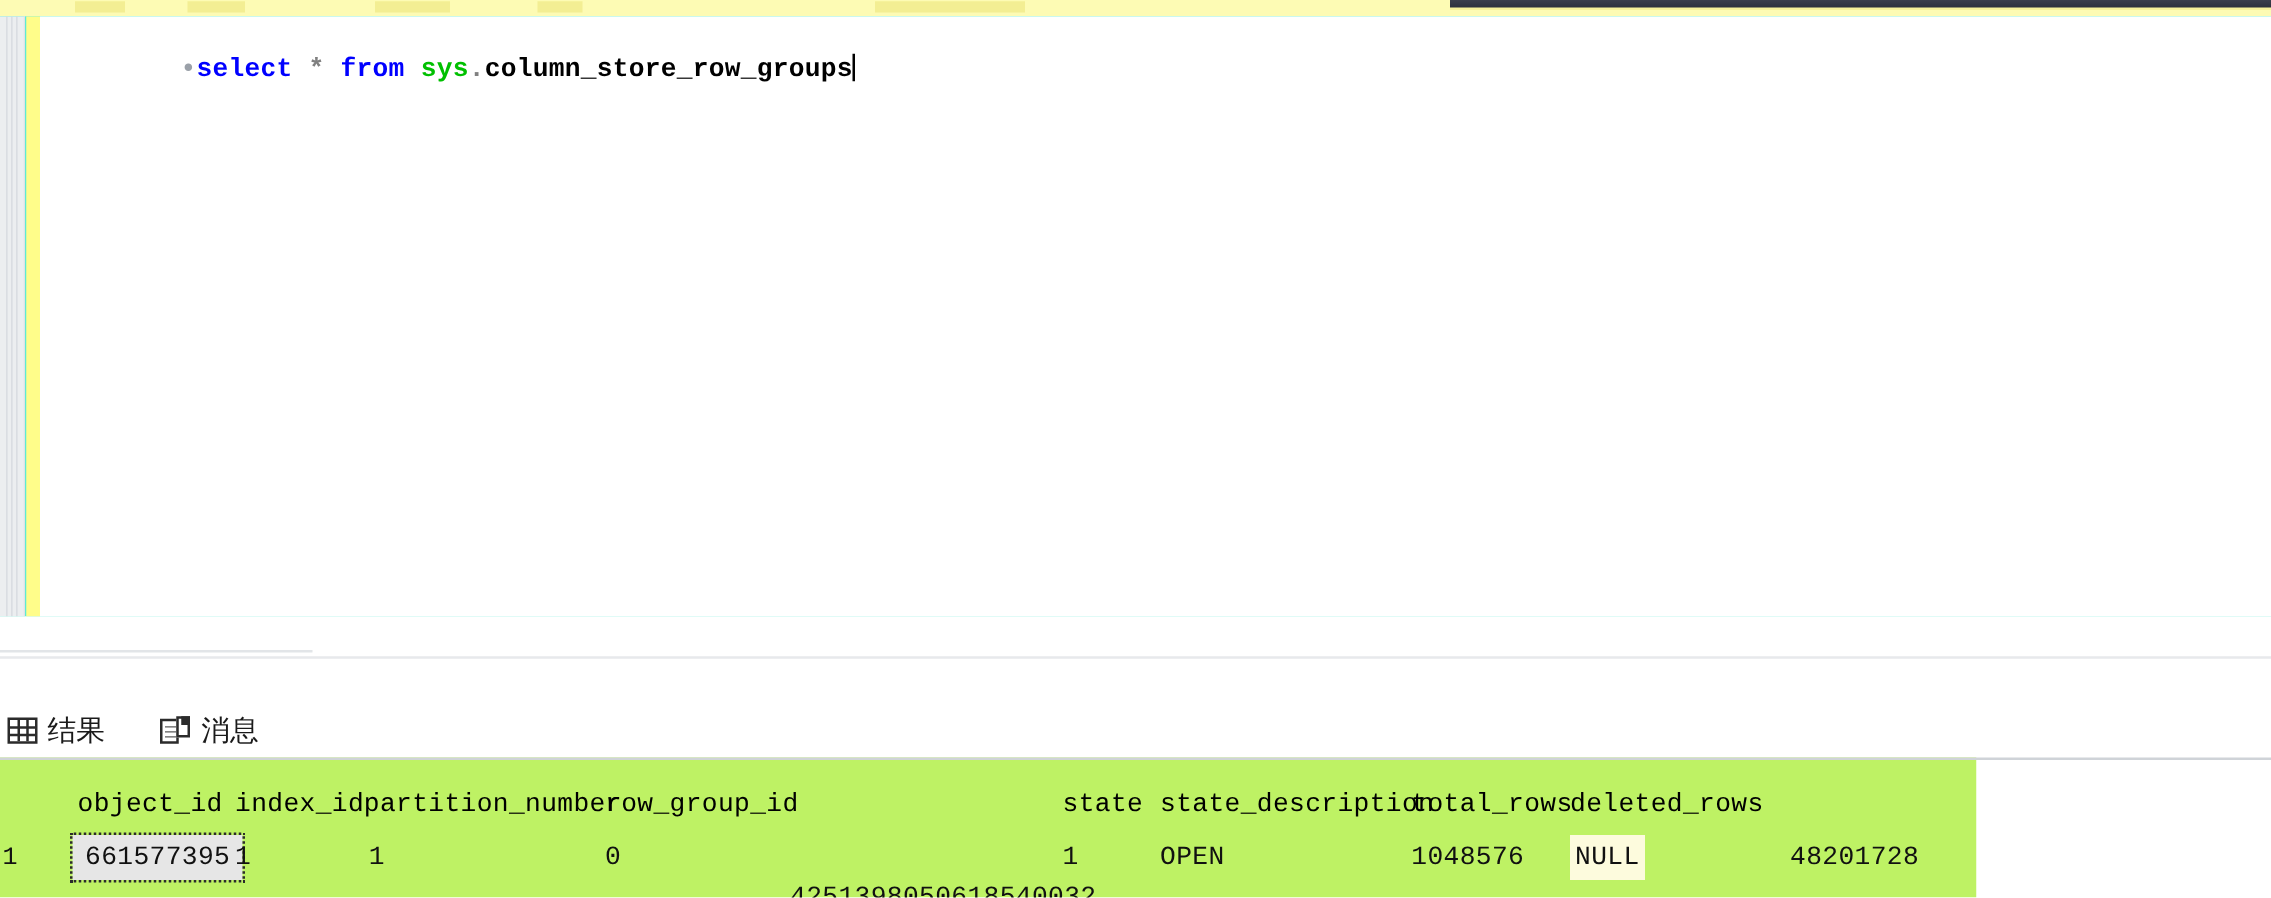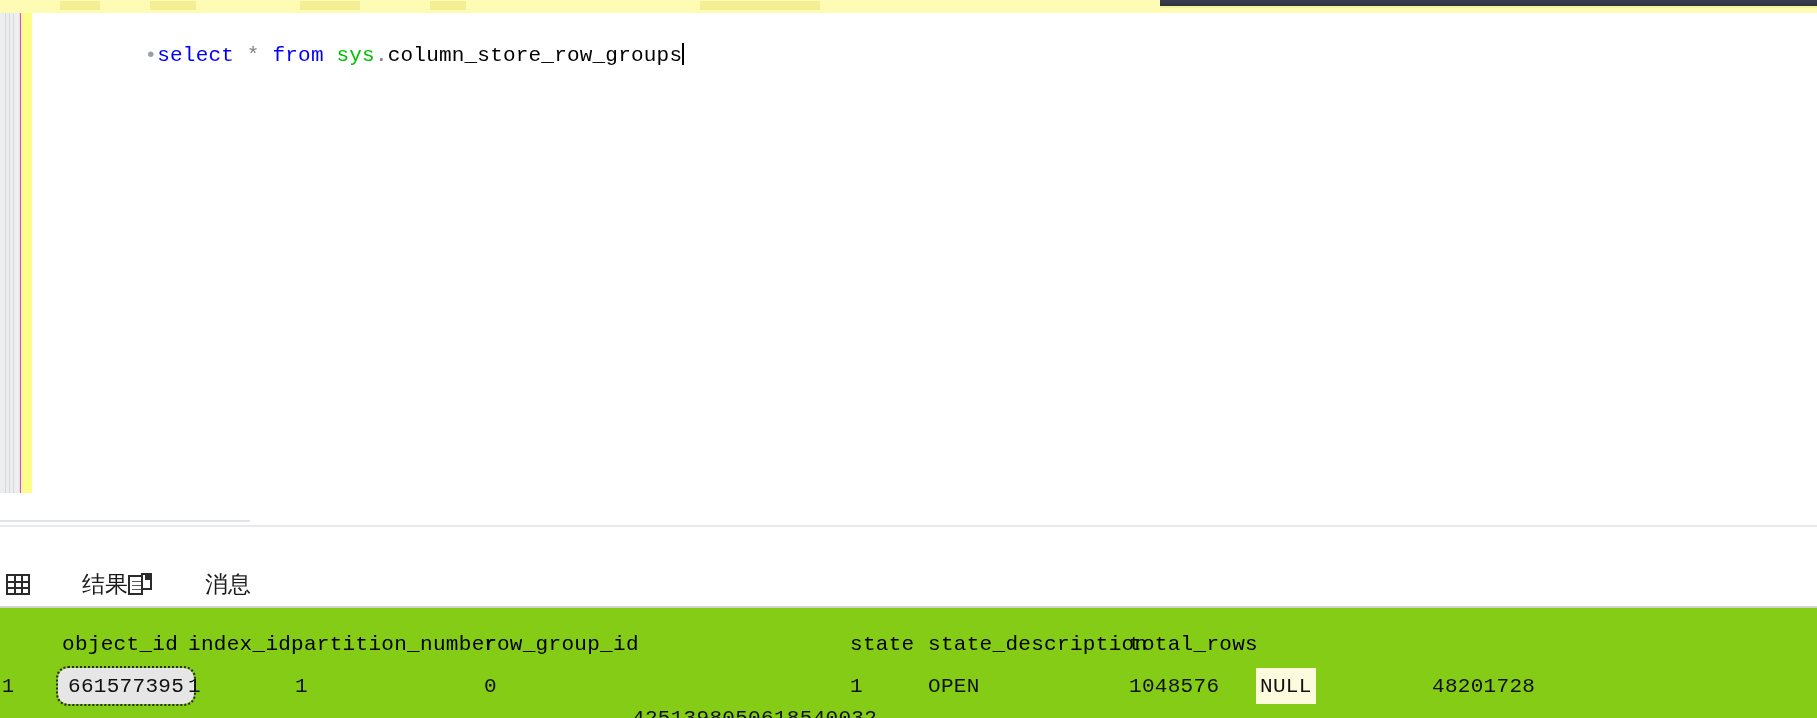--- a/index.html
+++ b/index.html
@@ -28,22 +28,23 @@
     content: ""; position: absolute; left: 0; bottom: 0; width: 100%; height: 2px;
     background: #f6f29a;
   }
   .top-strip .tb-ghost {
     position: absolute; top: 1px; height: 9px; background: rgba(235,228,120,0.55);
   }
 
   
   .editor {
     position: absolute; left: 0; top: 13px; width: 1817px; height: 480px;
-    background: #d946ef;
+    background: #5eead4;
     overflow: hidden;
+    font-weight: bold;
   }
   
   .editor .gutter-gray {
     position: absolute; left: 0; top: 0; width: 20px; height: 514px;
     background: #eceef0;
     border-right: 1px solid #dfe2e6;
   }
   .editor .gutter-lines {
     position: absolute; left: 3px; top: 0; width: 14px; height: 514px;
   }
@@ -135,21 +136,20 @@
   }
   .tab {
     position: absolute; top: 4px; height: 36px;
     display: flex; align-items: center; gap: 8px;
     padding: 0 6px;
     cursor: default;
   }
   .tab .tab-label {
     font-size: 23px; color: #1a1a1a;
     font-family: "Liberation Sans", "DejaVu Sans", sans-serif;
-    margin-left: 44px;
   }
   .tab-results { left: 0px; }
   .tab-messages { left: 122px; }
 
   
   .ico-grid {
     width: 24px; height: 21px; position: relative;
     border: 2px solid #2b2b2b;
     background: #ffffff;
   }
@@ -181,22 +181,22 @@
   .ico-doc .tabflag {
     position:absolute; left:13px; top:0px; width:11px; height:17px;
     border:2px solid #2b2b2b; background:#fff;
   }
   .ico-doc .tabflag::after {
     content:""; position:absolute; right:-2px; top:-2px; width:7px; height:7px; background:#2b2b2b;
   }
 
   
   .grid {
-    position: absolute; left: 0; top: 606px; width: 1817px; height: 112px;
-    background: #84cc16;
+    position: absolute; left: 0; top: 606px; width: 1581px; height: 112px;
+    background: #bef264;
     font-family: "Liberation Mono", "DejaVu Sans Mono", monospace;
     text-decoration: underline;
   }
   .grid .top-rule {
     position:absolute; left:0; top:0; width:1817px; height:2px; background:#cfd3d8;
   }
   .grid .row {
     position: absolute; left: 0; width: 1817px; height: 36px;
   }
   .grid .row-head { top: 20px; }
@@ -215,21 +215,20 @@
     position: absolute; left: 2px; top: 0; height: 36px;
     display:flex; align-items:center;
     font-size: 20px; color: #111;
   }
 
   .cell-focus {
     background: #e6e6e6;
     outline: 2px dotted #2b2b2b;
     outline-offset: 0px;
     padding: 0 10px;
-    border-radius: 10px;
   }
   .null-cell {
     background: #fdfbdd;
     padding: 0 4px;
   }
 
   .watermark {
     position: absolute; left: 1485px; top: 691px;
     font-size: 19px; color: #d8d6ca;
     font-family: "Liberation Sans", sans-serif;
@@ -298,20 +297,21 @@
     <div class="top-rule"></div>
 
     <div class="row row-head">
       <div class="cell hdr" style="left:62px;">object_id</div>
       <div class="cell hdr" style="left:188px;">index_id</div>
       <div class="cell hdr" style="left:484px;">row_group_id</div>
       <div class="cell hdr" style="left:291px;">partition_number</div>
       <div class="cell hdr" style="left:850px;">state</div>
       <div class="cell hdr" style="left:928px;text-align:right;">state_description</div>
       <div class="cell hdr" style="left:1129px;">total_rows</div>
+      <div class="cell hdr" style="left:1256px;">deleted_rows</div>
     </div>
 
     <div class="row row-data">
       <div class="rownum">1</div>
 
       <div class="cell cell-focus" style="left:58px;">661577395</div>
       <div class="cell" style="left:188px;">1</div>
       <div class="cell" style="left:295px;">1</div>
       <div class="cell" style="left:484px;">0</div>
       <div class="cell" style="left:632px;margin-top:32px;">4251398050618540032</div>

